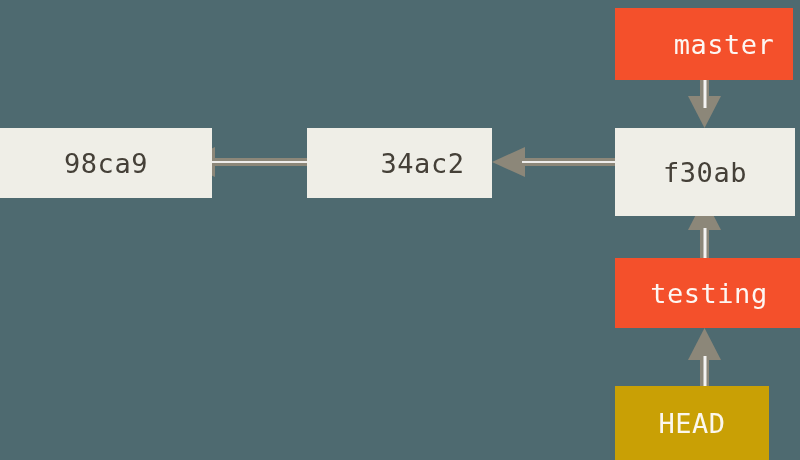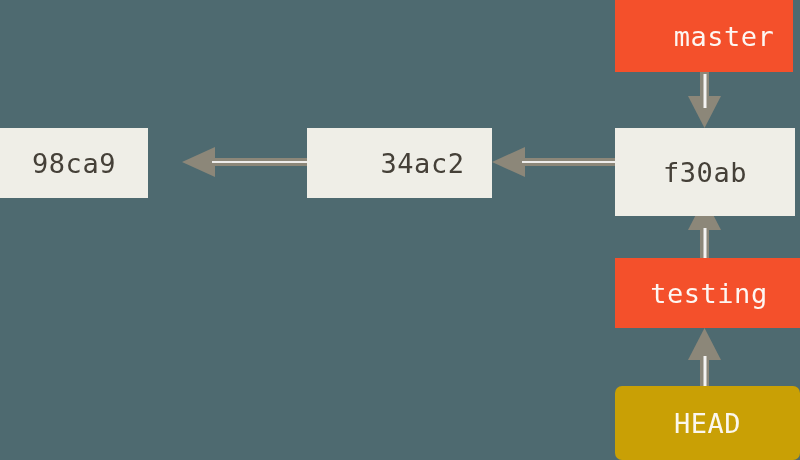--- a/index.html
+++ b/index.html
@@ -38,26 +38,26 @@
   .branch {
     background: #f4502b;
     color: #fdf6f2;
     font-size: 27px;
   }
   .head {
     background: #c9a005;
     color: #fbf7ee;
     font-size: 27px;
   }
-  .commit-98ca9 { left: 0px;   top: 128px; width: 148px; height: 70px; }
+  .commit-98ca9 { left: 0px;   top: 128px; width: 212px; height: 70px; }
   .commit-34ac2 { left: 307px; top: 128px; width: 185px; height: 70px; padding-left: 46px; }
   .commit-f30ab { left: 615px; top: 128px; width: 180px; height: 88px; }
-  .branch-master  { left: 615px; top: 0px;   width: 178px; height: 72px; padding-left: 40px; }
+  .branch-master  { left: 615px; top: 8px;   width: 178px; height: 72px; padding-left: 40px; }
   .branch-testing { left: 615px; top: 258px; width: 188px; height: 70px; }
-  .node-head      { left: 615px; top: 386px; width: 185px; height: 74px; border-radius: 7px; }
+  .node-head      { left: 615px; top: 386px; width: 154px; height: 74px; }
 
   .edges {
     position: absolute;
     left: 0;
     top: 0;
     width: 800px;
     height: 460px;
     pointer-events: none;
   }
 </style>

